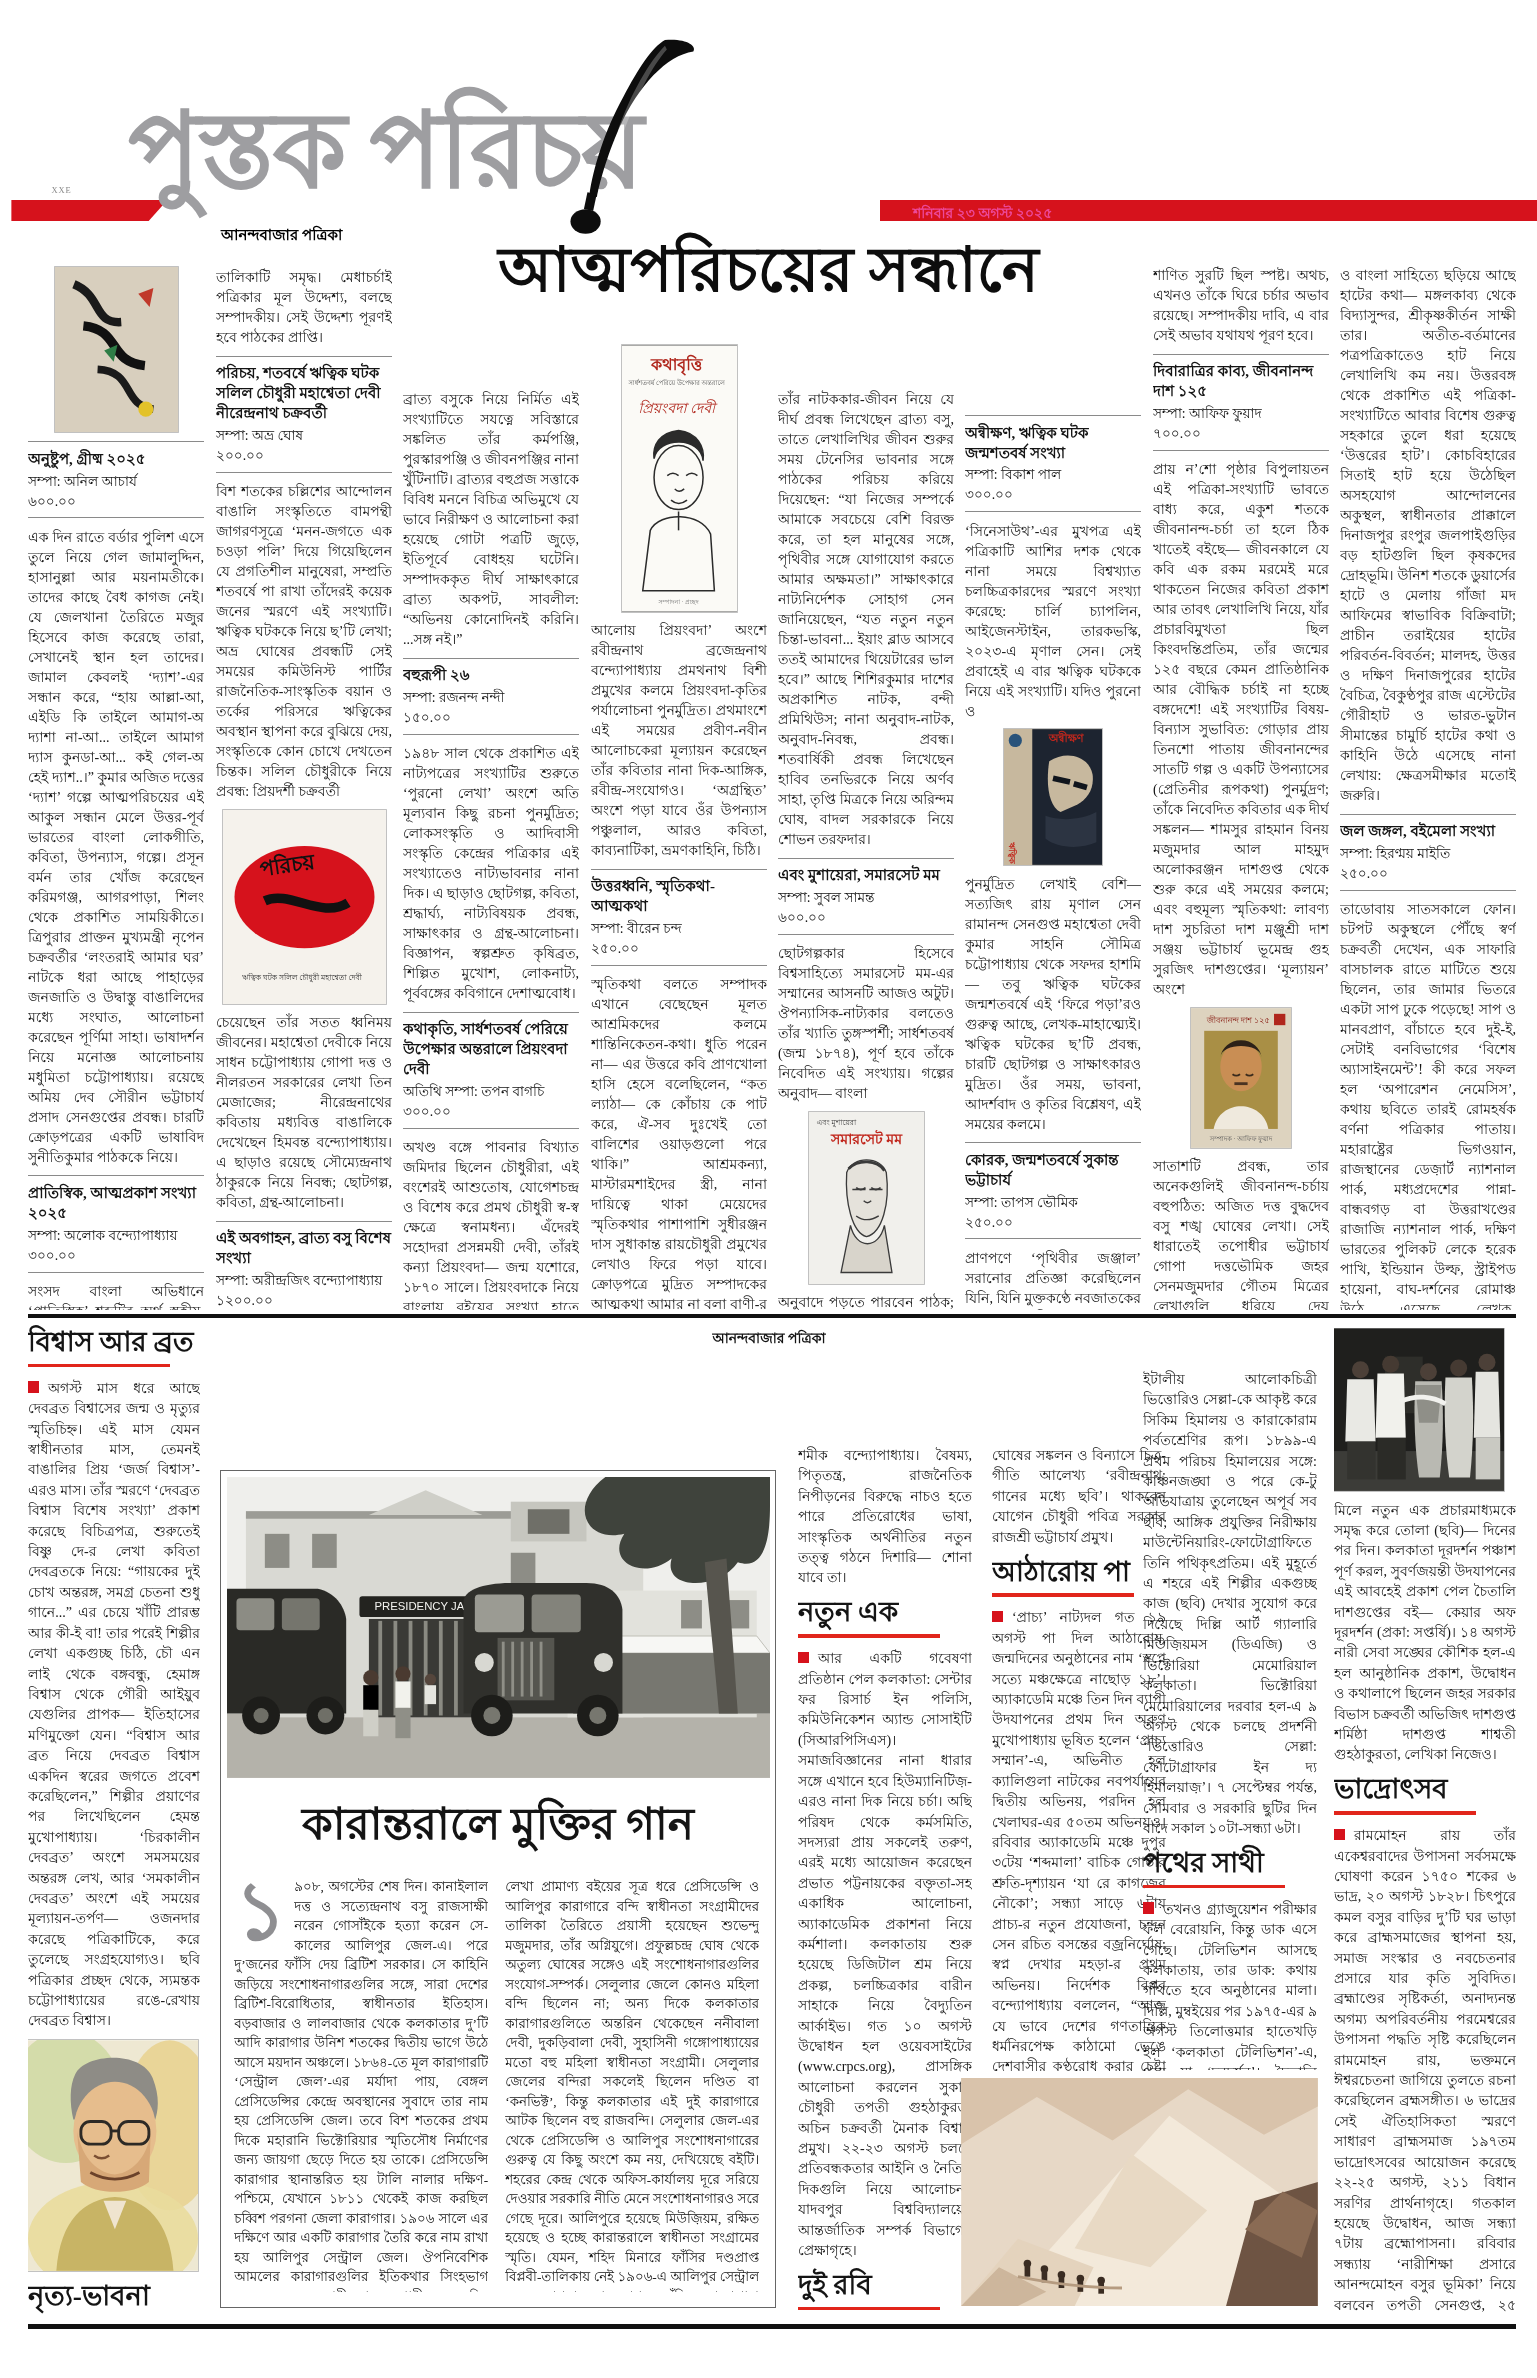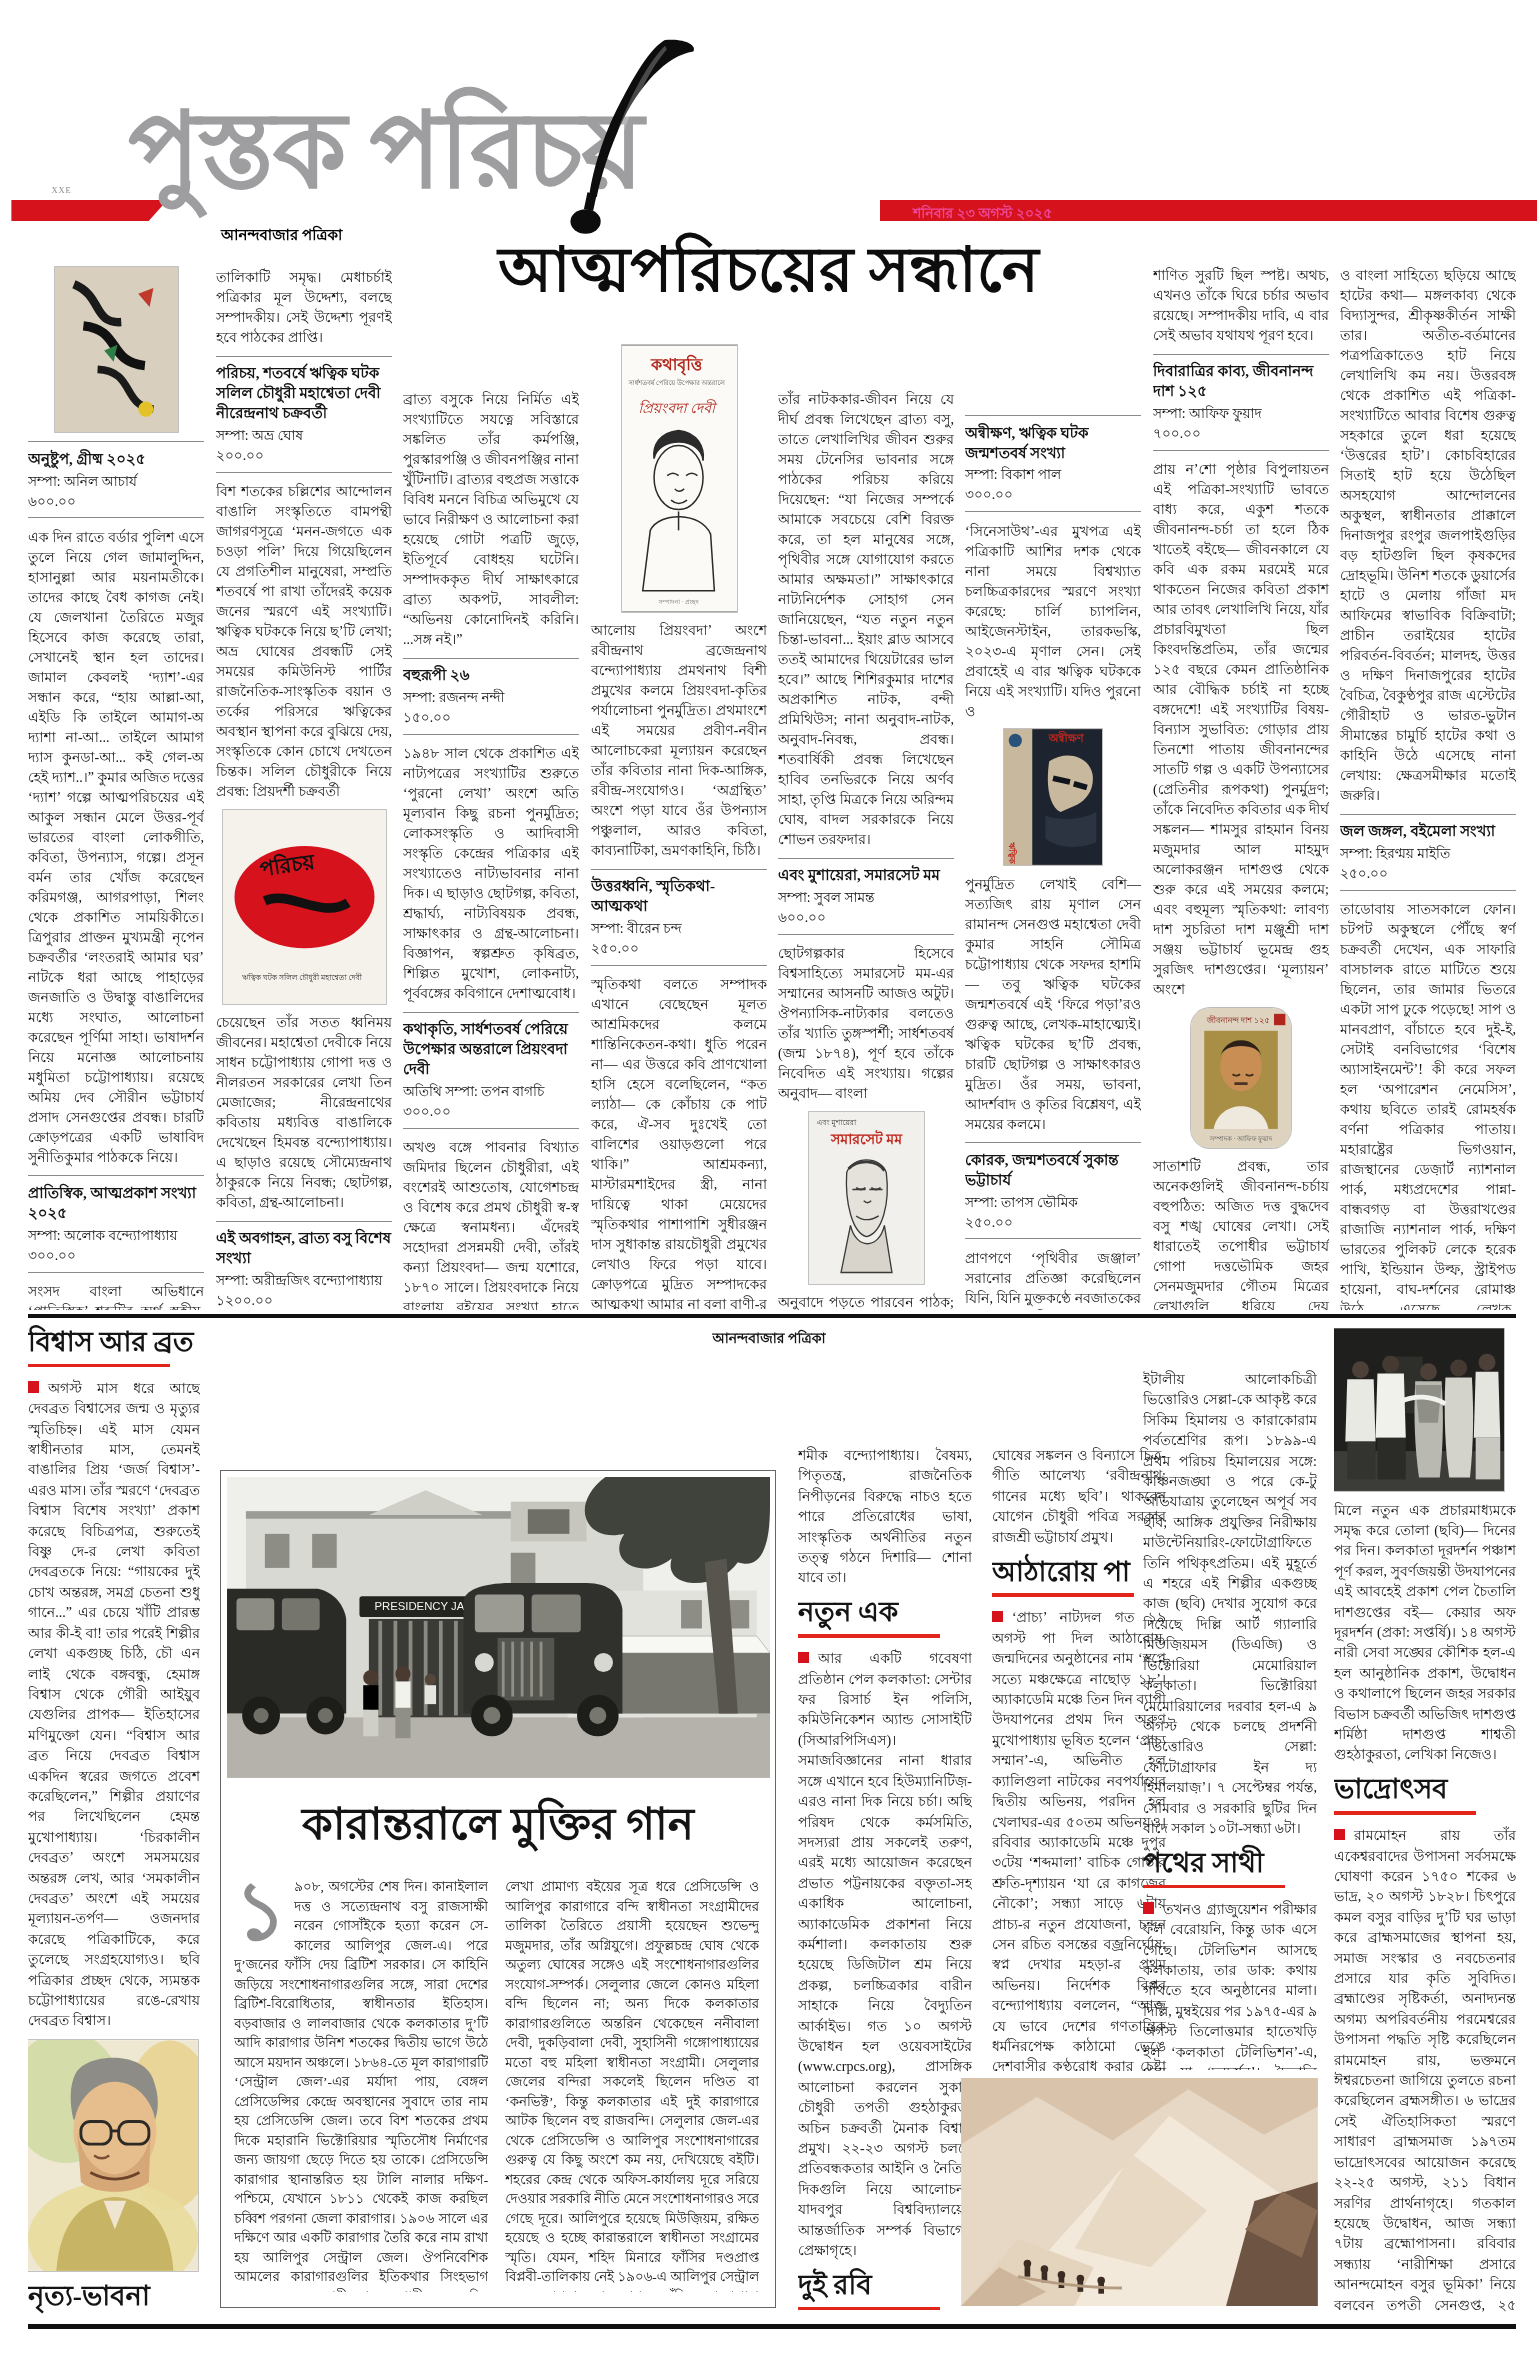--- a/index.html
+++ b/index.html
@@ -220,21 +220,21 @@
   </div>
 
   <div class="col" style="left:1153px;top:266px;height:1044px;">
     <p>শাণিত সুরটি ছিল স্পষ্ট। অথচ, এখনও তাঁকে ঘিরে চর্চার অভাব রয়েছে। সম্পাদকীয় দাবি, এ বার সেই অভাব যথাযথ পূরণ হবে।</p>
     <div class="rev">
       <div class="t">দিবারাত্রির কাব্য, জীবনানন্দ দাশ ১২৫</div>
       <div class="e">সম্পা: আফিফ ফুয়াদ</div>
       <div class="pr">৭০০.০০</div>
     </div>
     <p>প্রায় ন’শো পৃষ্ঠার বিপুলায়তন এই পত্রিকা-সংখ্যাটি ভাবতে বাধ্য করে, একুশ শতকে জীবনানন্দ-চর্চা তা হলে ঠিক খাতেই বইছে— জীবনকালে যে কবি এক রকম মরমেই মরে থাকতেন নিজের কবিতা প্রকাশ আর তাবৎ লেখালিখি নিয়ে, যাঁর প্রচারবিমুখতা ছিল কিংবদন্তিপ্রতিম, তাঁর জন্মের ১২৫ বছরে কেমন প্রাতিষ্ঠানিক আর বৌদ্ধিক চর্চাই না হচ্ছে বঙ্গদেশে! এই সংখ্যাটির বিষয়-বিন্যাস সুভাবিত: গোড়ার প্রায় তিনশো পাতায় জীবনানন্দের সাতটি গল্প ও একটি উপন্যাসের (প্রেতিনীর রূপকথা) পুনর্মুদ্রণ; তাঁকে নিবেদিত কবিতার এক দীর্ঘ সঙ্কলন— শামসুর রাহমান বিনয় মজুমদার আল মাহমুদ অলোকরঞ্জন দাশগুপ্ত থেকে শুরু করে এই সময়ের কলমে; এবং বহুমূল্য স্মৃতিকথা: লাবণ্য দাশ সুচরিতা দাশ মঞ্জুশ্রী দাশ সঞ্জয় ভট্টাচার্য ভূমেন্দ্র গুহ সুরজিৎ দাশগুপ্তের। ‘মূল্যায়ন’ অংশে</p>
-    <div class="cover" style="width:100px;height:140px;background:#e5e5e5;border-radius:19px;">
+    <div class="cover" style="width:100px;height:140px;background:#e5e5e5;">
       <svg width="100" height="140" viewBox="0 0 106 148" style="font-size:14.6px">
         <rect width="106" height="148" fill="#ddd3bf"></rect>
         <rect x="88" y="6" width="12" height="12" fill="#b0261c"></rect>
         <text x="50" y="16" font-size="8.5" fill="#8a2017" text-anchor="middle">জীবনানন্দ দাশ ১২৫</text>
         <rect x="14" y="24" width="78" height="104" fill="#a98f45"></rect>
         <ellipse cx="53" cy="62" rx="22" ry="26" fill="#c98e54"></ellipse>
         <path d="M31,52 C33,36 73,36 75,52 C73,42 65,34 53,34 C41,34 33,42 31,52 Z" fill="#2c2118"></path>
         <path d="M44,70 q4,3 8,0 M58,70 q4,3 8,0" stroke="#3a2a1c" stroke-width="2" fill="none"></path>
         <path d="M46,80 l14,0" stroke="#4a3322" stroke-width="3"></path>
         <path d="M24,128 C30,96 76,96 82,128 Z" fill="#efe9dd"></path>

